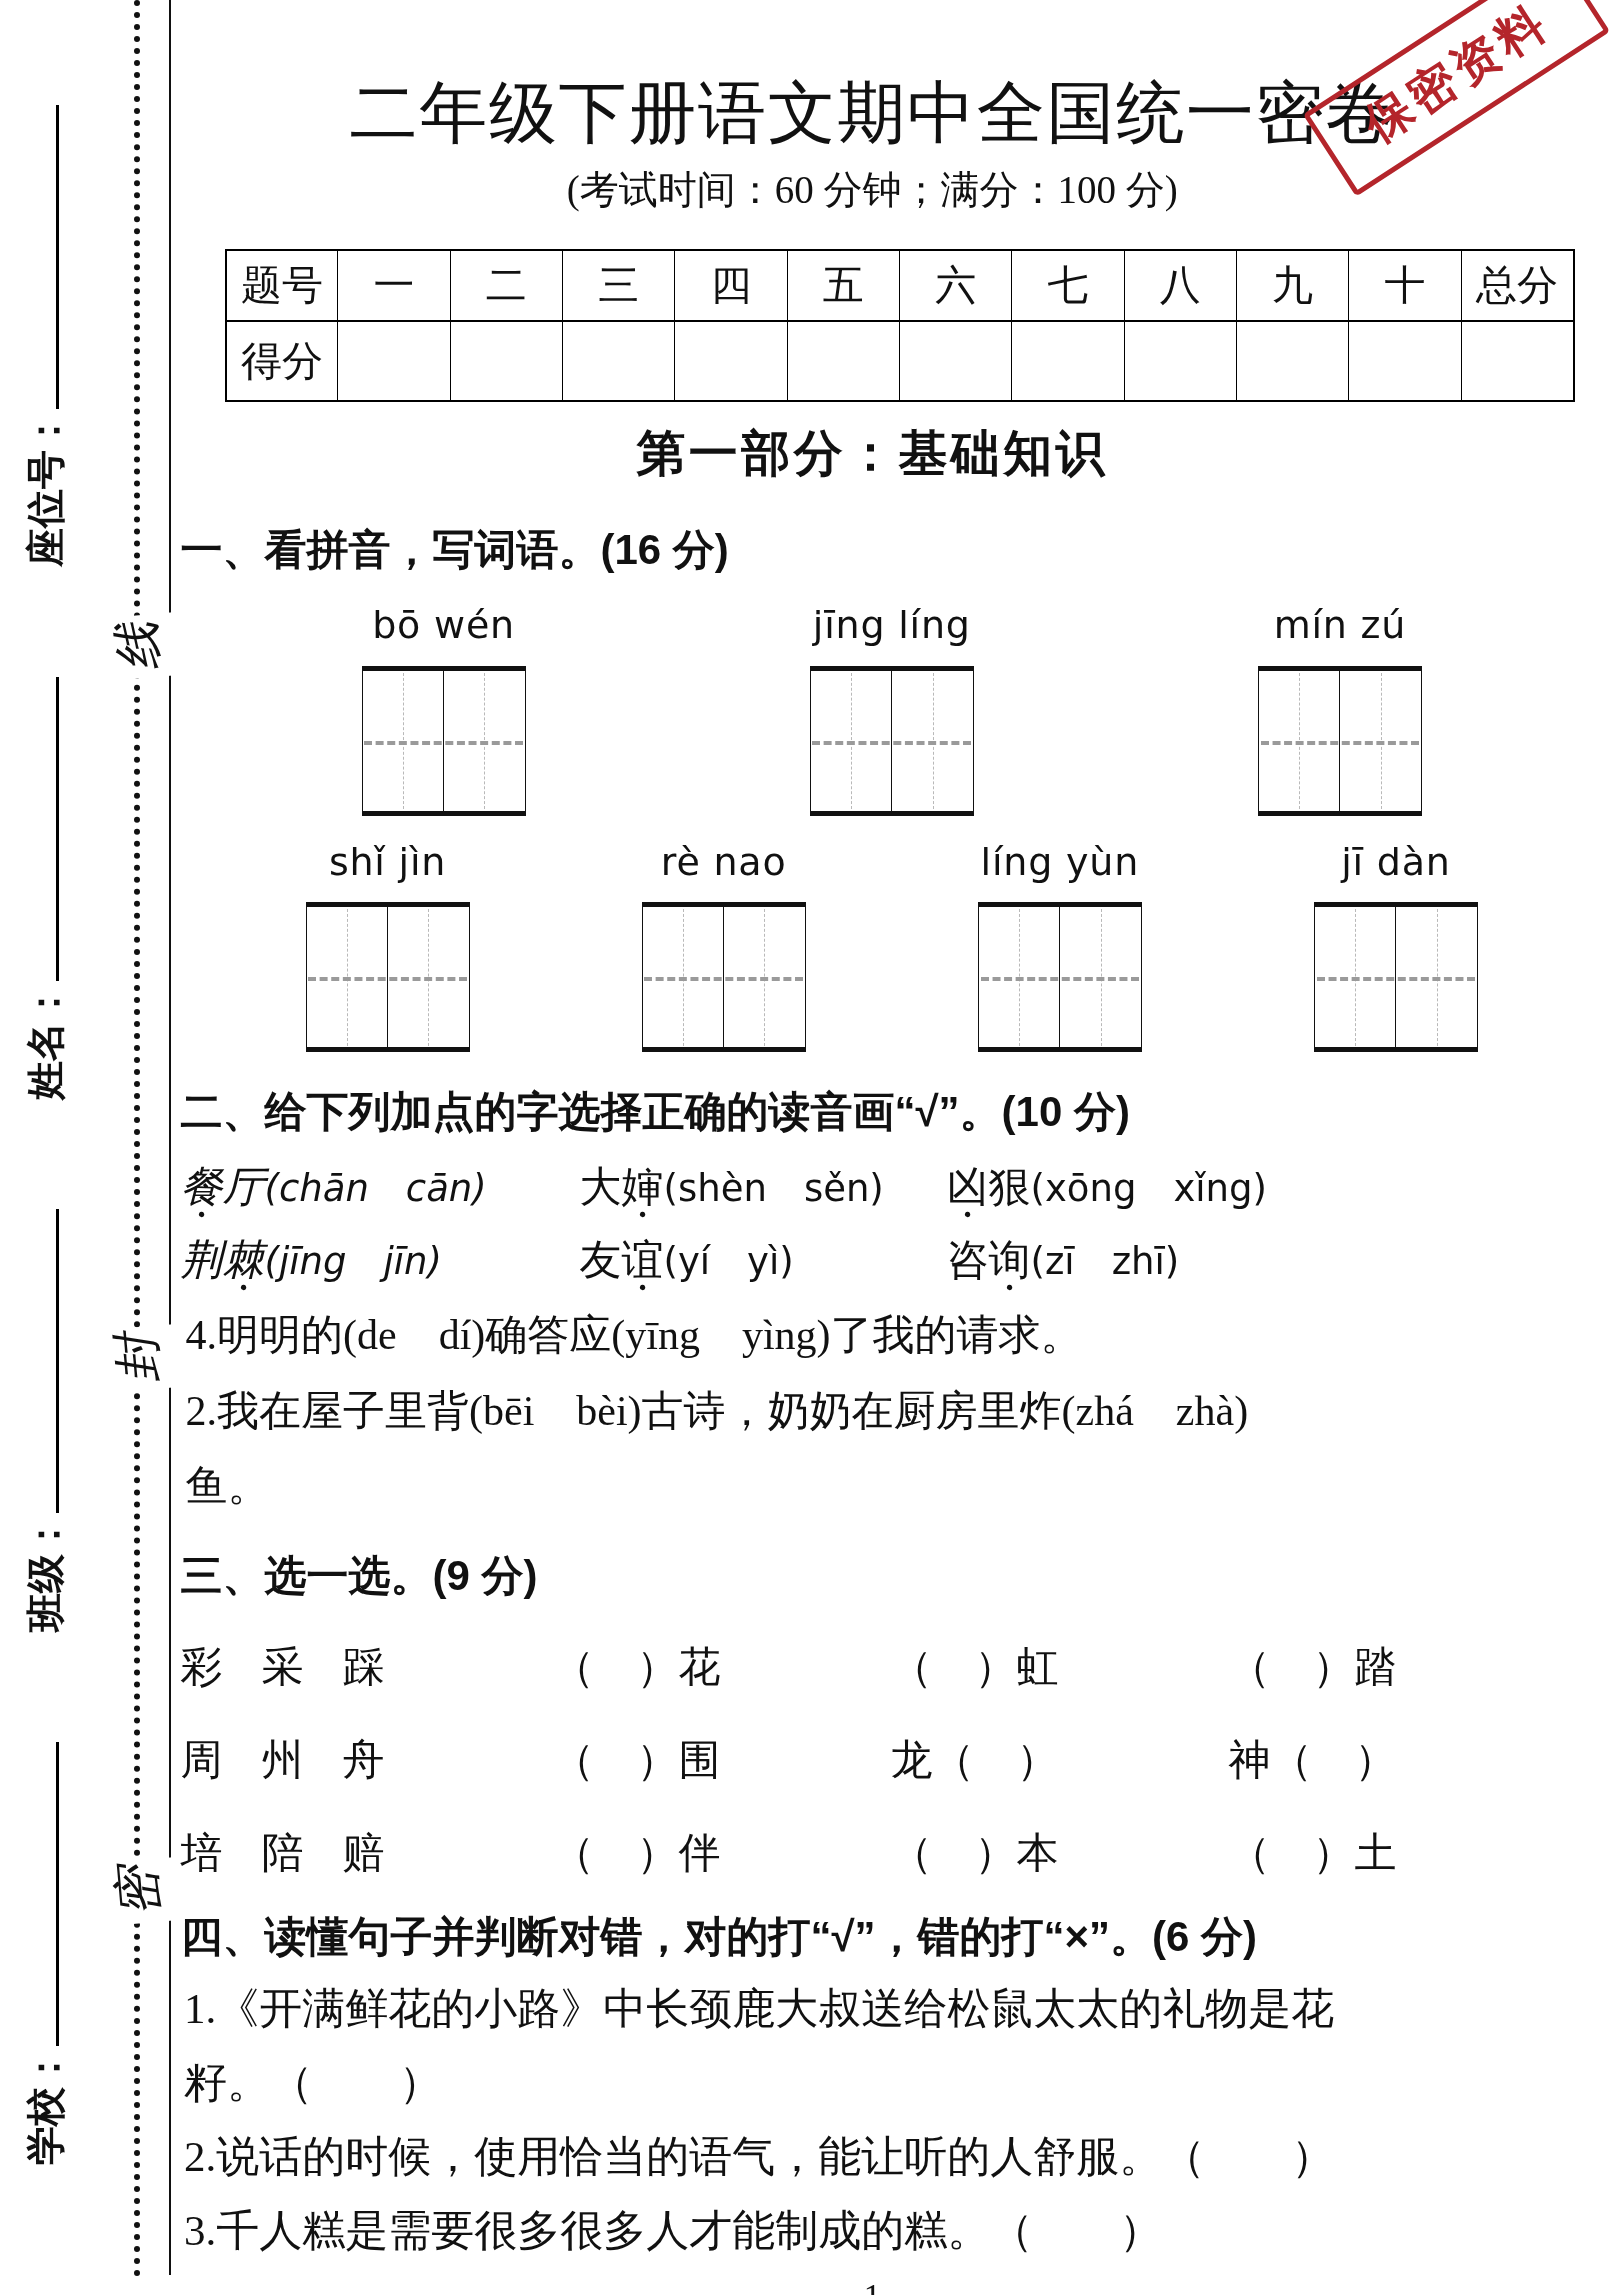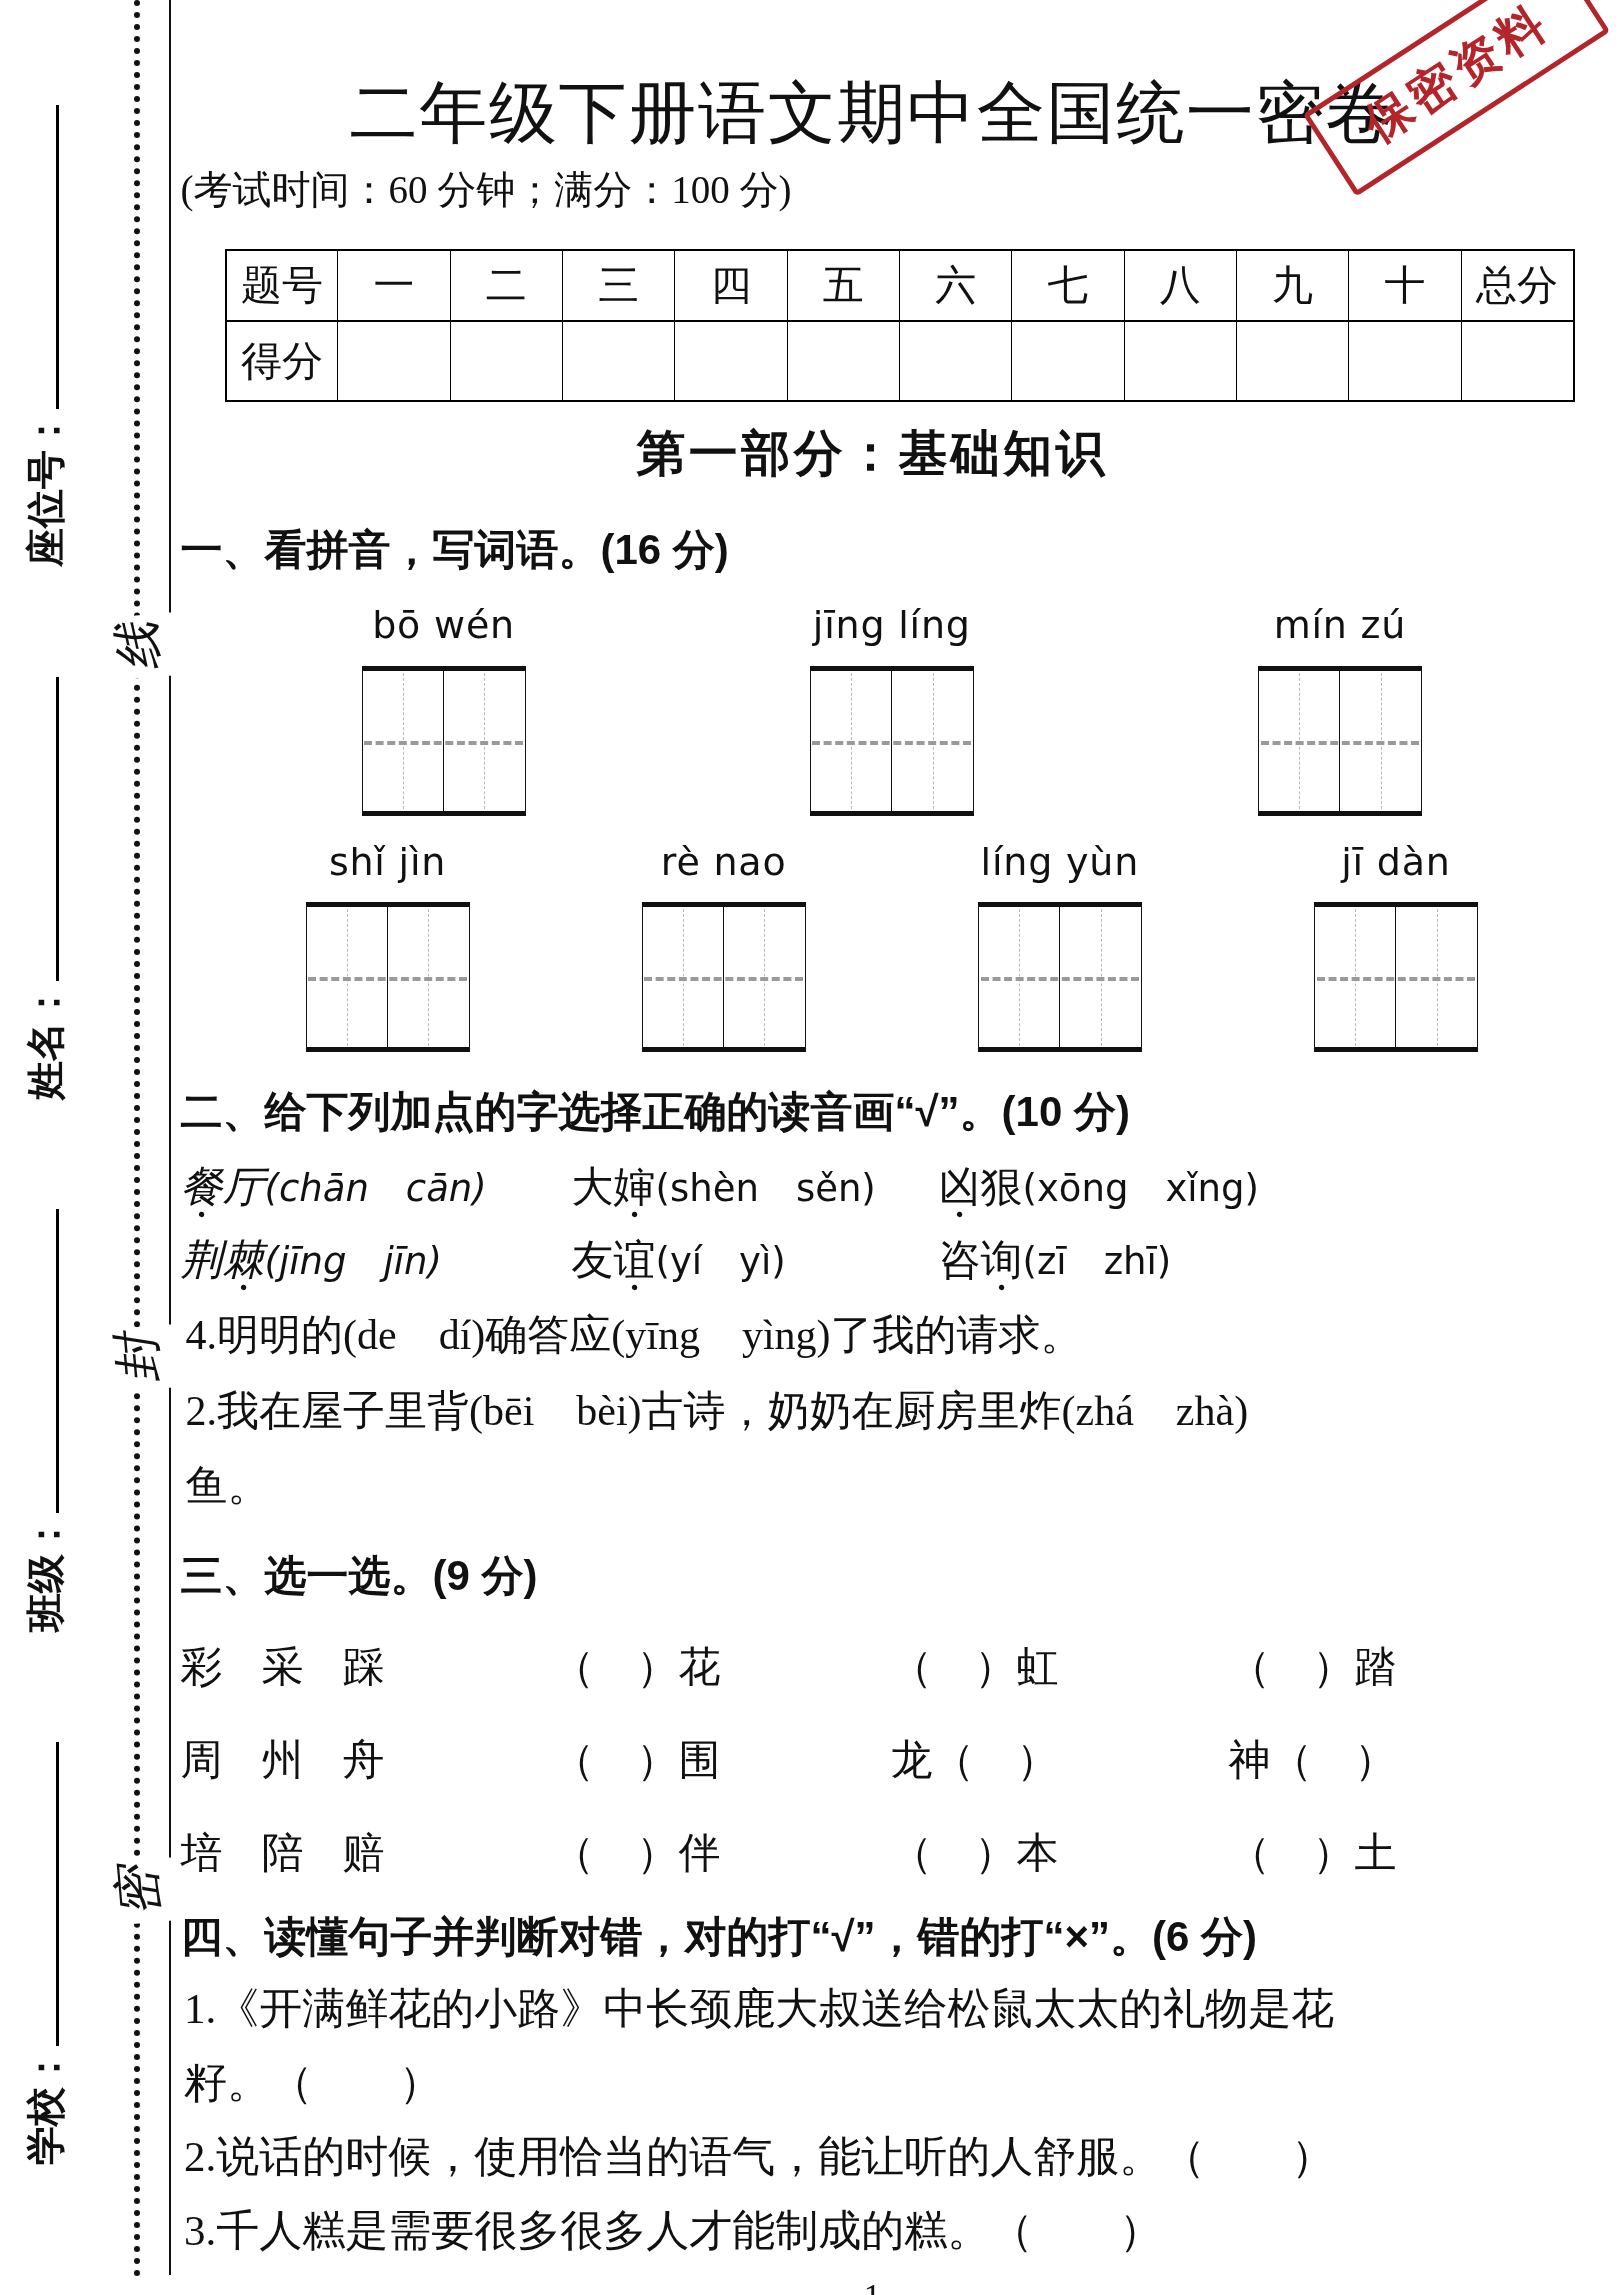--- a/index.html
+++ b/index.html
@@ -32,21 +32,21 @@
     transform:rotate(-95deg);
     font-size:49px; font-style:italic; background:#fff; padding:6.8px 0;
     font-family:"Liberation Serif", serif;
   }
   
   .content { position:absolute; left:172px; top:0; width:1421px; padding:0 29px 0 8.5px; box-sizing:border-box; }
   .exam-title {
     margin:73px 0 0; text-align:center; font-size:68px; font-weight:normal;
     font-family:"Liberation Sans", sans-serif; letter-spacing:1.7px; line-height:1.15;
   }
-  .exam-subtitle { margin-top:12px; text-align:left; font-size:39px; }
+  .exam-subtitle { margin-top:12px; text-align:center; font-size:39px; }
   .stamp {
     position:absolute; right:-15px; top:24px; width:293px; height:88px;
     border:5px solid #b4252b; border-radius:5px;
     transform:rotate(-33deg);
     display:flex; align-items:center; justify-content:center;
     font-size:47px; letter-spacing:5px; color:#b4252b;
     font-family:"Liberation Serif", serif; font-weight:bold;
   }
   table.score {
     margin:32px 0 0 44px; border-collapse:collapse; width:1350px;
@@ -78,21 +78,21 @@
   .tzg-cell::before {
     content:""; position:absolute; left:50%; top:1.7px; bottom:1.7px;
     border-left:1.7px dashed #b9b9b9;
   }
   .tzg-mid {
     position:absolute; left:1.7px; right:1.7px; top:50%; height:0;
     border-top:4.2px dashed #9a9a9a;
   }
   
   .q2row { display:flex; margin-top:20px; font-size:42px; white-space:nowrap; }
-  .q2row .w1 { width:391px;font-style:italic; } .q2row .w2 { width:367px; } .q2row .w3 { flex:1; }
+  .q2row .w1 { width:391px;font-style:italic; } .q2row .w2 { width:367px;margin-left:8px; } .q2row .w3 { flex:1; }
   .py-inline { font-family:"DejaVu Sans", sans-serif; font-size:37px; }
   .dotted { position:relative; display:inline-block; }
   .dotted::after {
     content:"●"; position:absolute; left:50%; transform:translateX(-50%);
     bottom:-0.52em; font-size:0.30em;
   }
   .q2-sentences { margin-top:10px; font-size:42px; line-height:1.8; }
   .q2-sentences .sent-line { padding-left:5px; }
   
   .q3row { display:grid; grid-template-columns:372px 338px 338px auto;

